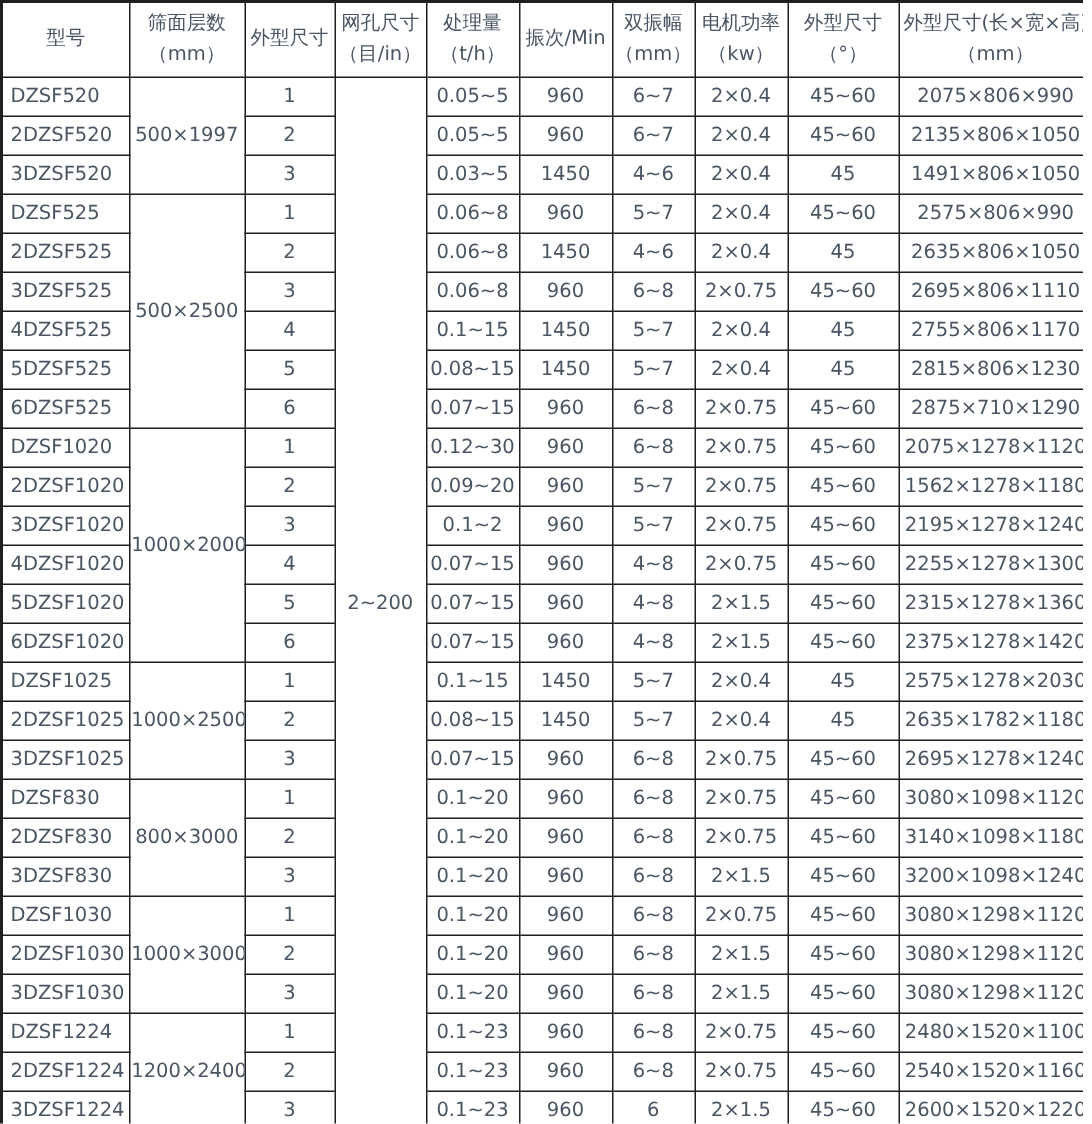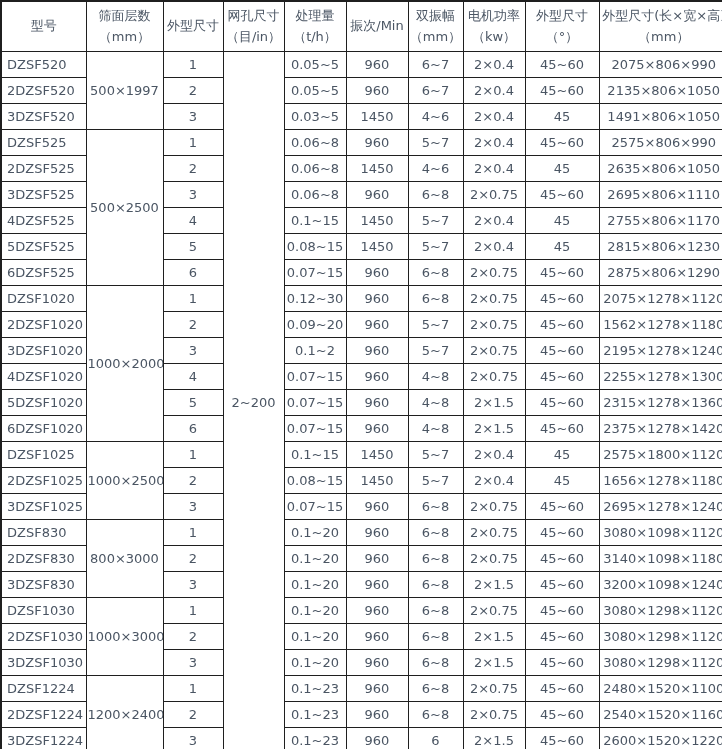--- a/index.html
+++ b/index.html
@@ -154,21 +154,21 @@
           <td>2815×806×1230</td>
         </tr>
         <tr>
           <td class="model-cell">6DZSF525</td>
           <td>6</td>
           <td>0.07~15</td>
           <td>960</td>
           <td>6~8</td>
           <td>2×0.75</td>
           <td>45~60</td>
-          <td>2875×806×1290</td>
+          <td>2875×710×1290</td>
         </tr>
         <tr>
           <td class="model-cell">DZSF1020</td>
           <td rowspan="6">1000×2000</td>
           <td>1</td>
           <td>0.12~30</td>
           <td>960</td>
           <td>6~8</td>
           <td>2×0.75</td>
           <td>45~60</td>
@@ -226,31 +226,31 @@
         </tr>
         <tr>
           <td class="model-cell">DZSF1025</td>
           <td rowspan="3">1000×2500</td>
           <td>1</td>
           <td>0.1~15</td>
           <td>1450</td>
           <td>5~7</td>
           <td>2×0.4</td>
           <td>45</td>
-          <td>2575×1800×1120</td>
+          <td>2575×1278×2030</td>
         </tr>
         <tr>
           <td class="model-cell">2DZSF1025</td>
           <td>2</td>
           <td>0.08~15</td>
           <td>1450</td>
           <td>5~7</td>
           <td>2×0.4</td>
           <td>45</td>
-          <td>1656×1278×1180</td>
+          <td>2635×1782×1180</td>
         </tr>
         <tr>
           <td class="model-cell">3DZSF1025</td>
           <td>3</td>
           <td>0.07~15</td>
           <td>960</td>
           <td>6~8</td>
           <td>2×0.75</td>
           <td>45~60</td>
           <td>2695×1278×1240</td>

